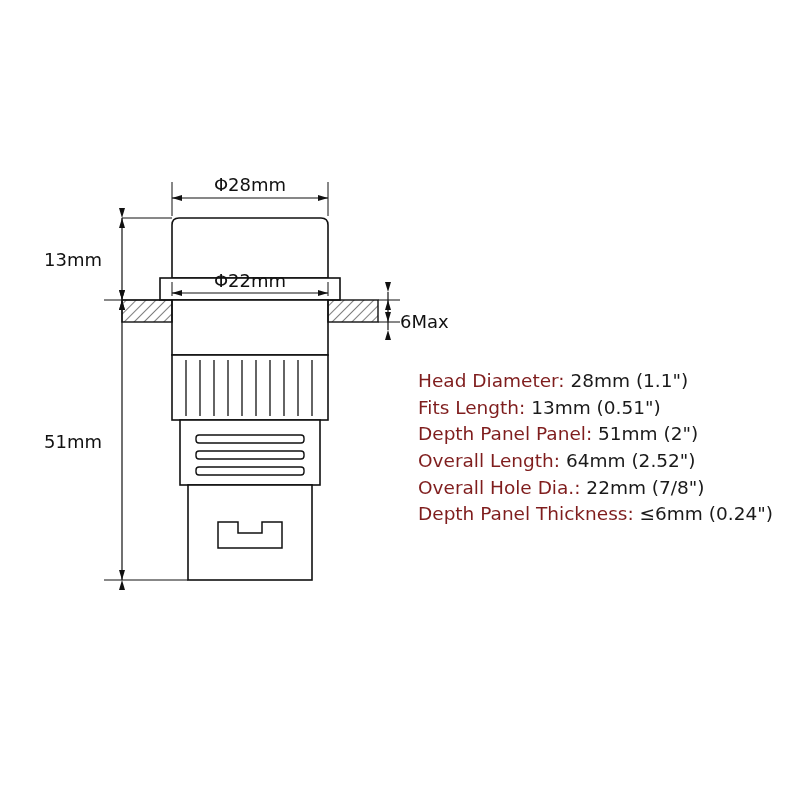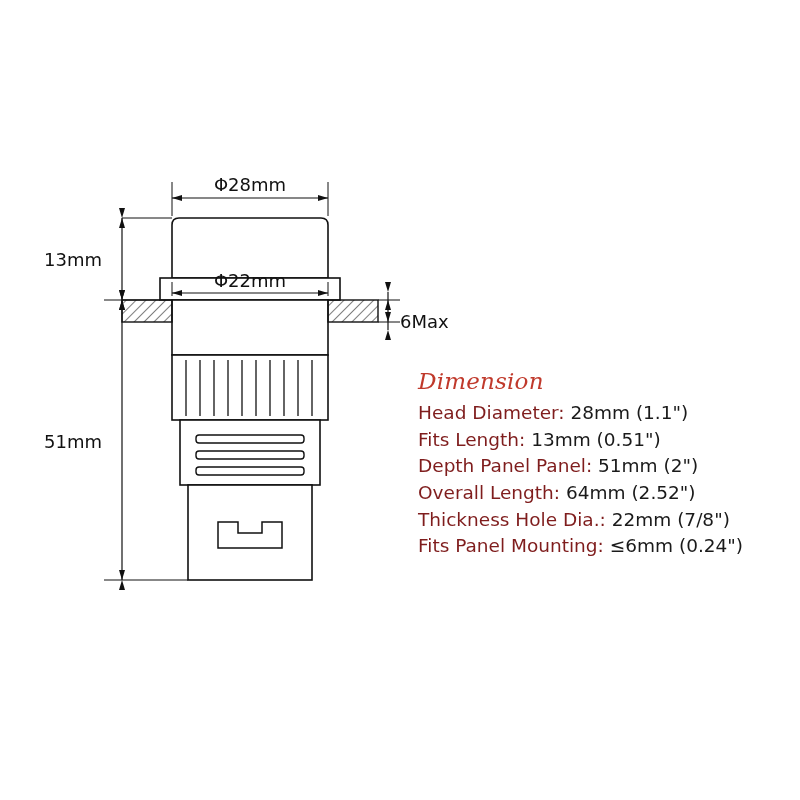--- a/index.html
+++ b/index.html
@@ -161,42 +161,41 @@
     </g>
 
     <text class="dimtext" x="250" y="191" text-anchor="middle">Φ28mm</text>
     <text class="dimtext" x="250" y="287" text-anchor="middle">Φ22mm</text>
     <text class="dimtext" x="102" y="266" text-anchor="end">13mm</text>
     <text class="dimtext" x="102" y="448" text-anchor="end">51mm</text>
     <text class="dimtext" x="400" y="328" text-anchor="start">6Max</text>
   </svg>
 
   <div class="dimpanel">
-    <div class="title">Dimension</div>
     <ul>
       <li>
         <span class="lbl">Head Diameter:</span>
         <span class="val">28mm (1.1")</span>
       </li>
       <li>
         <span class="lbl">Fits Length:</span>
         <span class="val">13mm (0.51")</span>
       </li>
       <li>
         <span class="lbl">Depth Panel Panel:</span>
         <span class="val">51mm (2")</span>
       </li>
       <li>
         <span class="lbl">Overall Length:</span>
         <span class="val">64mm (2.52")</span>
       </li>
       <li>
-        <span class="lbl">Thickness Hole Dia.:</span>
+        <span class="lbl">Overall Hole Dia.:</span>
         <span class="val">22mm (7/8")</span>
       </li>
       <li>
-        <span class="lbl">Fits Panel Mounting:</span>
+        <span class="lbl">Depth Panel Thickness:</span>
         <span class="val">≤6mm (0.24")</span>
       </li>
     </ul>
   </div>
 
 </div>
 
 </body></html>

